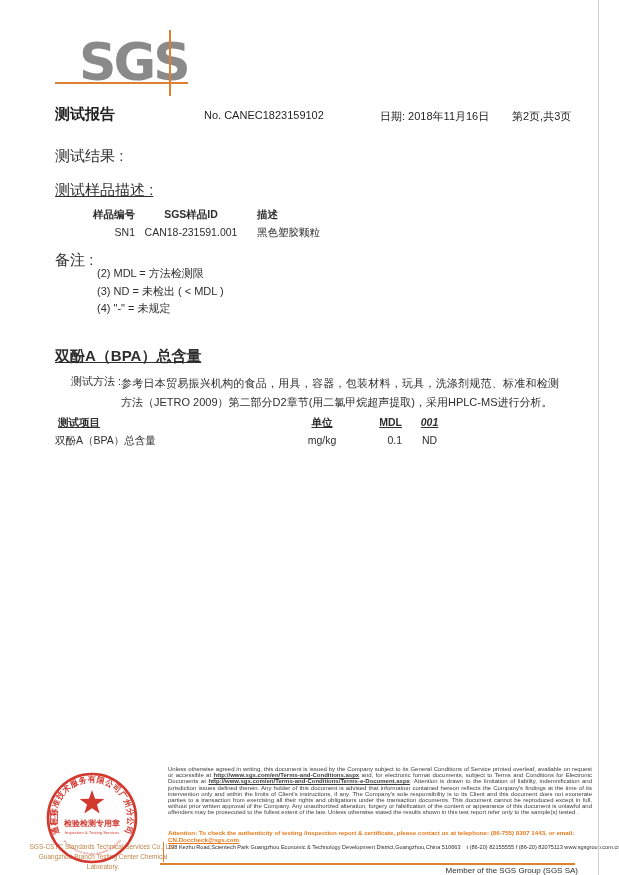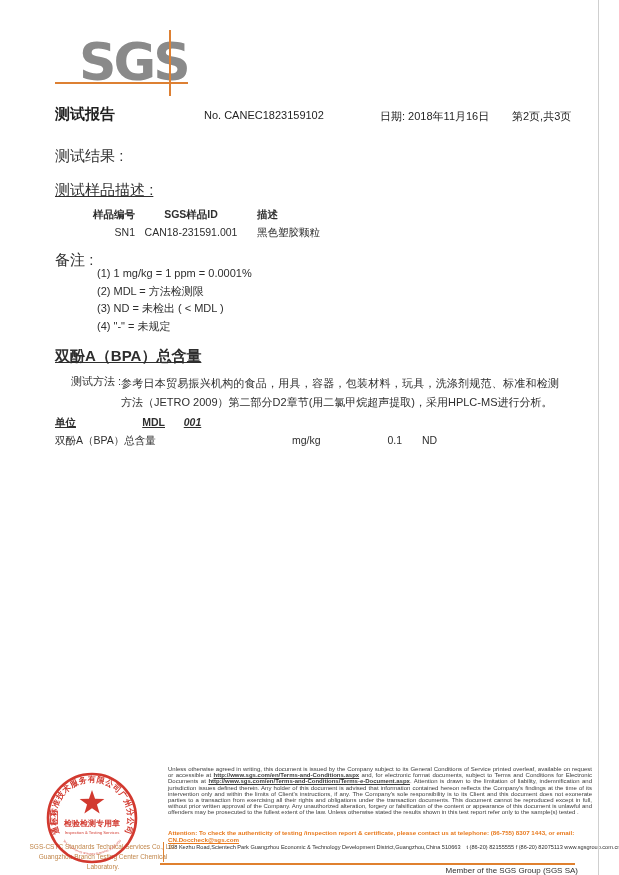--- a/index.html
+++ b/index.html
@@ -34,21 +34,21 @@
 
   .notes-block { position:absolute; left:97px; top:265px; font-size:11px; line-height:17.5px; color:#2e2e2e; }
 
   .method-row { position:absolute; left:55px; top:374px; width:505px; font-size:11px; }
   .method-lbl { position:absolute; left:16px; top:0; }
   .method-txt { position:absolute; left:66px; top:0; width:438px; line-height:19px; text-align:justify; }
 
   .result-table { position:absolute; left:55px; top:416px; width:420px; font-size:10.5px; }
   .result-table .tr { display:flex; height:18px; }
   .result-table .ci { width:237px; text-align:left; }
-  .result-table .cu { width:60px; }
+  .result-table .cu { width:60px; text-align:center; }
   .result-table .cm { width:50px; text-align:right; }
   .result-table .cv { width:55px; text-align:center; }
   .result-table .hdr-item { padding-left:3px; }
   .result-table .i { font-style:italic; }
 
   
   .footer { position:absolute; left:0; top:760px; width:619px; height:115px; }
 
   .stamp { position:absolute; left:36px; top:8px; z-index:3; opacity:.93; }
 
@@ -99,35 +99,35 @@
     </div>
     <div class="tr">
       <div class="c1">SN1</div>
       <div class="c2">CAN18-231591.001</div>
       <div class="c3">黑色塑胶颗粒</div>
     </div>
   </div>
 
   <div class="lbl" style="top:251px;">备注 :</div>
   <div class="notes-block">
-    <div>(1) 1 mg/kg = 1 ppm = 0.0001%</div>
     <div>(2) MDL = 方法检测限</div>
     <div>(3) ND = 未检出 ( &lt; MDL )</div>
     <div>(4) "-" = 未规定</div>
   </div>
 
   <div class="lbl b u" style="top:347px;">双酚A（BPA）总含量</div>
 
   <div class="method-row">
     <div class="method-lbl">测试方法 :</div>
     <div class="method-txt">参考日本贸易振兴机构的食品，用具，容器，包装材料，玩具，洗涤剂规范、标准和检测方法（JETRO 2009）第二部分D2章节(用二氯甲烷超声提取)，采用HPLC-MS进行分析。</div>
   </div>
 
   <div class="result-table">
     <div class="tr b">
+      <div class="ci"><span class="u hdr-item">测试项目</span></div>
       <div class="cu"><span class="u">单位</span></div>
       <div class="cm"><span class="u">MDL</span></div>
       <div class="cv"><span class="u i">001</span></div>
     </div>
     <div class="tr">
       <div class="ci">双酚A（BPA）总含量</div>
       <div class="cu">mg/kg</div>
       <div class="cm">0.1</div>
       <div class="cv">ND</div>
     </div>

